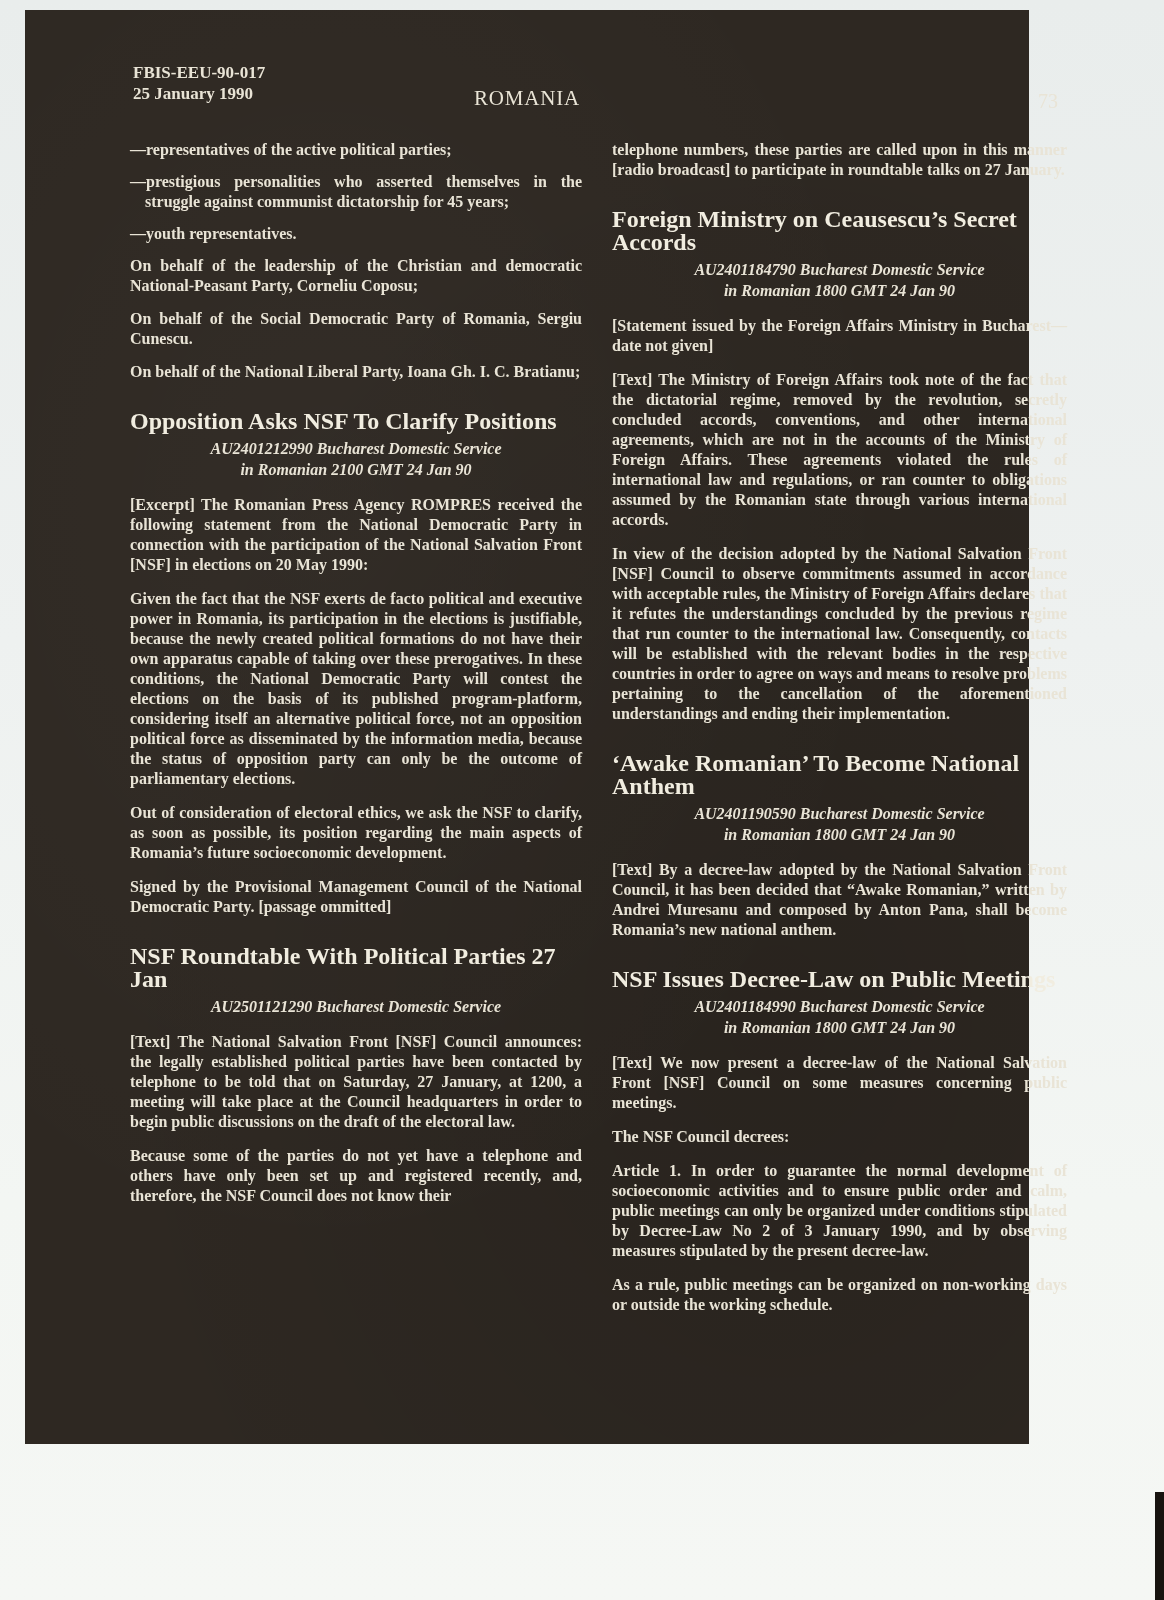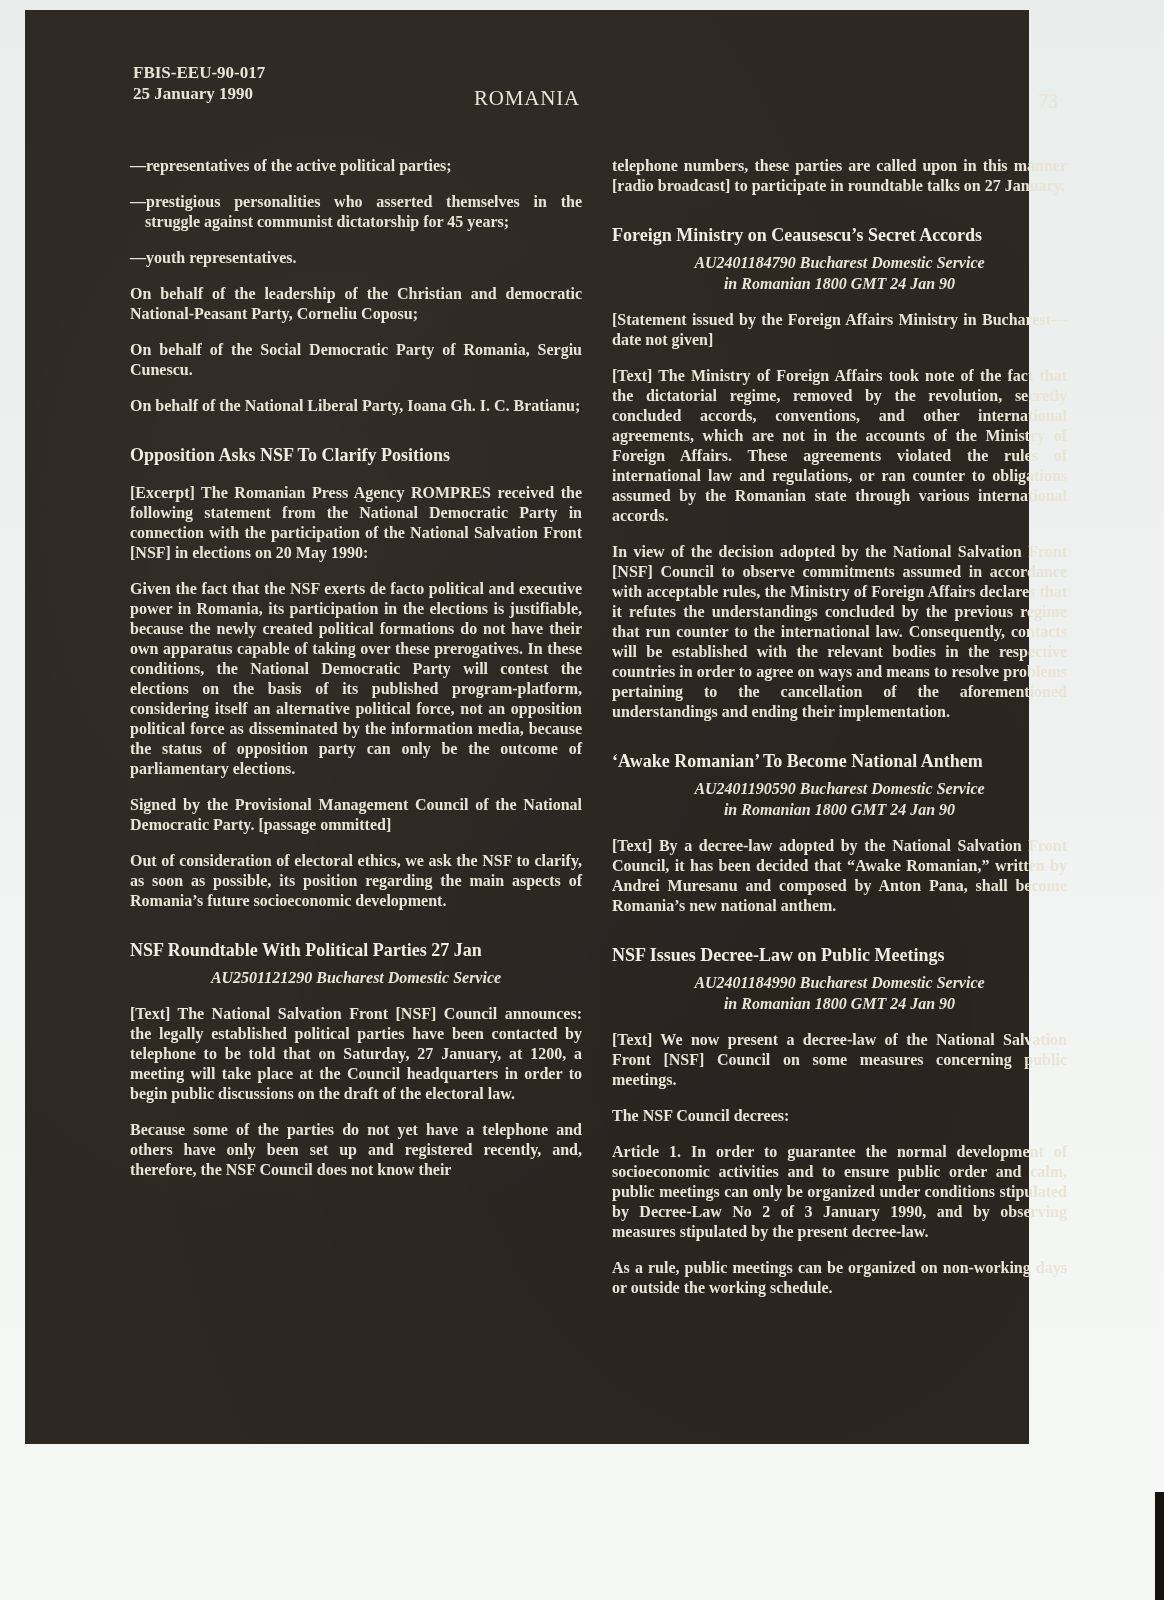--- a/index.html
+++ b/index.html
@@ -16,25 +16,25 @@
     color:#e9e4d6;
   }
   .hdr-left { position:absolute; left:108px; top:52px; font-size:17px; line-height:21px; font-weight:bold; }
   .hdr-title { position:absolute; left:0; top:76px; width:100%; text-align:center; font-size:21px; font-weight:normal; letter-spacing:0.8px; }
   .hdr-page { position:absolute; left:1013px; top:80px; font-size:20px; font-weight:normal; }
   .columns { position:absolute; left:105px; top:130px; width:937px; display:flex; gap:30px; }
   .col { font-weight:bold; }
   .col-left  { width:452px; }
   .col-right { width:455px; }
   .para, .bullet {
-    margin:16px 0 14px 0; font-size:16px; line-height:20px; text-align:justify; color:#e9e4d6;
+    margin:0 0 14px 0; font-size:16px; line-height:20px; text-align:justify; color:#e9e4d6;
   }
   .bullet { padding-left:15px; text-indent:-15px; margin-bottom:12px; }
   .onbehalf { margin-bottom:13px; }
-  .head { margin:28px 0 5px 0; font-size:18px; line-height:23px; font-weight:bold; color:#f1ede0; }
+  .head { margin:28px 0 5px 0; font-size:24px; line-height:23px; font-weight:bold; color:#f1ede0; }
   .source { margin:0 0 15px 0; font-size:16px; line-height:21px; font-style:italic; color:#e9e4d6; }
   .source div { display:block;text-align:center; }
   .edge-artifact { position:absolute; right:0; top:1492px; width:9px; height:108px; background:#17130f; }
 </style>
 </head>
 <body>
 
 <div class="page">
 
   <div class="hdr-left">
@@ -47,24 +47,28 @@
   <div class="columns">
 
     <div class="col col-left">
       <p class="bullet">—representatives of the active political parties;</p>
       <p class="bullet">—prestigious personalities who asserted themselves in the struggle against communist dictatorship for 45 years;</p>
       <p class="bullet">—youth representatives.</p>
       <p class="para onbehalf">On behalf of the leadership of the Christian and democratic National-Peasant Party, Corneliu Coposu;</p>
       <p class="para onbehalf">On behalf of the Social Democratic Party of Romania, Sergiu Cunescu.</p>
       <p class="para onbehalf">On behalf of the National Liberal Party, Ioana Gh. I. C. Bratianu;</p>
       <h3 class="head">Opposition Asks NSF To Clarify Positions</h3>
+      <div class="source">
+        <div>AU2401212990 Bucharest Domestic Service</div>
+        <div>in Romanian 2100 GMT 24 Jan 90</div>
+      </div>
       <p class="para">[Excerpt] The Romanian Press Agency ROMPRES received the following statement from the National Democratic Party in connection with the participation of the National Salvation Front [NSF] in elections on 20 May 1990:</p>
       <p class="para">Given the fact that the NSF exerts de facto political and executive power in Romania, its participation in the elections is justifiable, because the newly created political formations do not have their own apparatus capable of taking over these prerogatives. In these conditions, the National Democratic Party will contest the elections on the basis of its published program-platform, considering itself an alternative political force, not an opposition political force as disseminated by the information media, because the status of opposition party can only be the outcome of parliamentary elections.</p>
+      <p class="para">Out of consideration of electoral ethics, we ask the NSF to clarify, as soon as possible, its position regarding the main aspects of Romania’s future socioeconomic development.</p>
       <p class="para">Signed by the Provisional Management Council of the National Democratic Party. [passage ommitted]</p>
-      <p class="para">Out of consideration of electoral ethics, we ask the NSF to clarify, as soon as possible, its position regarding the main aspects of Romania’s future socioeconomic development.</p>
       <h3 class="head">NSF Roundtable With Political Parties 27 Jan</h3>
       <div class="source">
         <div>AU2501121290 Bucharest Domestic Service</div>
       </div>
       <p class="para">[Text] The National Salvation Front [NSF] Council announces: the legally established political parties have been contacted by telephone to be told that on Saturday, 27 January, at 1200, a meeting will take place at the Council headquarters in order to begin public discussions on the draft of the electoral law.</p>
       <p class="para">Because some of the parties do not yet have a telephone and others have only been set up and registered recently, and, therefore, the NSF Council does not know their</p>
     </div>
 
     <div class="col col-right">
       <p class="para">telephone numbers, these parties are called upon in this manner [radio broadcast] to participate in roundtable talks on 27 January.</p>

